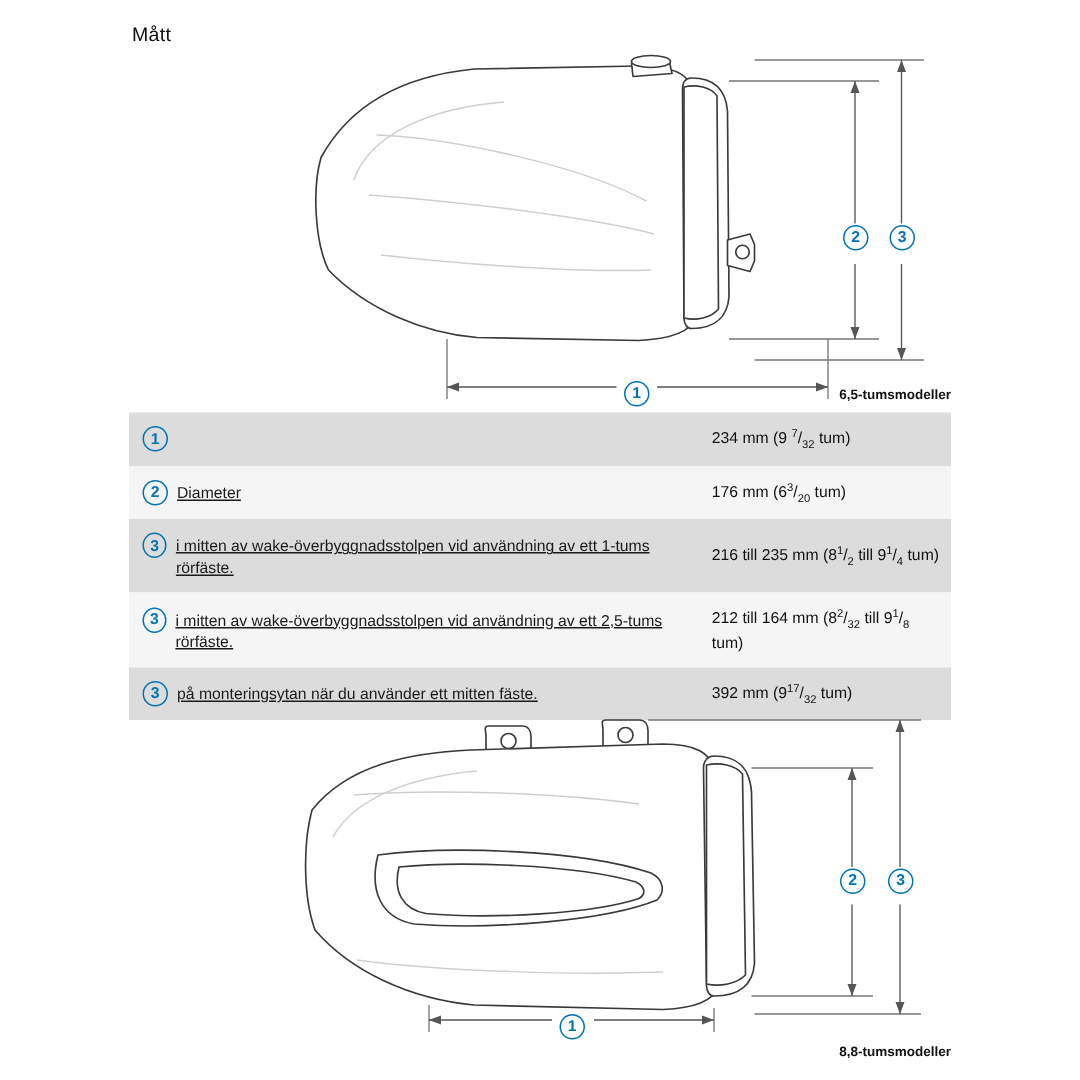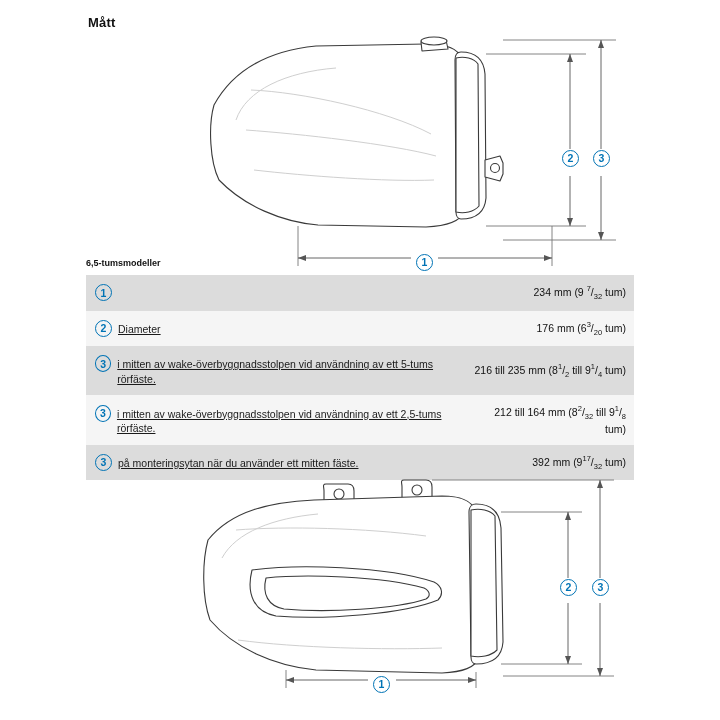--- a/index.html
+++ b/index.html
@@ -18,36 +18,36 @@
   .page {
     position: relative;
     width: 720px;
     height: 720px;
   }
   .page-title {
     position: absolute;
     left: 88px;
     top: 15px;
     font-size: 13px;
-    font-weight: bold;
+    font-weight: normal;
     color: #111;
     letter-spacing: 0.2px;
   }
 
   
   .figure {
     position: absolute;
   }
   .fig-top { left: 86px; top: 30px; width: 548px; height: 240px; }
   .fig-bottom { left: 86px; top: 470px; width: 548px; height: 240px; }
 
   .fig-caption {
     position: absolute;
     width: 100%;
-    text-align: left;
+    text-align: right;
     font-size: 9px;
     font-weight: bold;
     color: #111;
   }
   .fig-top .fig-caption { top: 228px; }
   .fig-bottom .fig-caption { top: 226px; }
 
   
   .circ {
     display: inline-flex;
@@ -79,21 +79,21 @@
   }
   .spec-table td {
     padding: 9px 8px 9px 9px;
     vertical-align: middle;
     line-height: 1.35;
     border: none;
   }
   .spec-table tr.shade td { background: #dcdcdc; }
   .spec-table tr.plain td { background: #f5f5f5; }
   .cell-label { width: 385px; }
-  .cell-value { width: 163px; color: #111; text-align: right; }
+  .cell-value { width: 163px; color: #111; }
   .lbl-inner {
     display: flex;
     align-items: flex-start;
     gap: 6px;
   }
   .lbl-text { padding-top: 2px; text-decoration: underline; }
   sup.f { font-size: 7.5px; vertical-align: super; }
   sub.f { font-size: 7.5px; vertical-align: sub; }
 </style>
 </head>
@@ -182,21 +182,21 @@
         </td>
         <td class="cell-value">
           <span>176 mm (6</span><sup class="f">3</sup>/<sub class="f">20</sub><span> tum)</span>
         </td>
       </tr>
 
       <tr class="shade">
         <td class="cell-label">
           <div class="lbl-inner">
             <span class="circ">3</span>
-            <span class="lbl-text">i mitten av wake-överbyggnadsstolpen vid användning av ett 5-tums rörfäste.</span>
+            <span class="lbl-text">i mitten av wake-överbyggnadsstolpen vid användning av ett 1-tums rörfäste.</span>
           </div>
         </td>
         <td class="cell-value">
           <span>216 till 235 mm (8</span><sup class="f">1</sup>/<sub class="f">2</sub><span> till 9</span><sup class="f">1</sup>/<sub class="f">4</sub><span> tum)</span>
         </td>
       </tr>
 
       <tr class="plain">
         <td class="cell-label">
           <div class="lbl-inner">
@@ -271,15 +271,16 @@
       <line x1="514" y1="10" x2="514" y2="108" stroke="#555" stroke-width="0.9"></line>
       <line x1="514" y1="133" x2="514" y2="206" stroke="#555" stroke-width="0.9"></line>
       <path d="M514 10 L511 18 L517 18 Z" fill="#555"></path>
       <path d="M514 206 L511 198 L517 198 Z" fill="#555"></path>
     </svg>
 
     <span class="circ circ-abs" style="left:287px; top:206px;">1</span>
     <span class="circ circ-abs" style="left:474px; top:109px;">2</span>
     <span class="circ circ-abs" style="left:506px; top:109px;">3</span>
 
+    <div class="fig-caption">8,8-tumsmodeller</div>
   </div>
 
 </div>
 
 </body></html>

